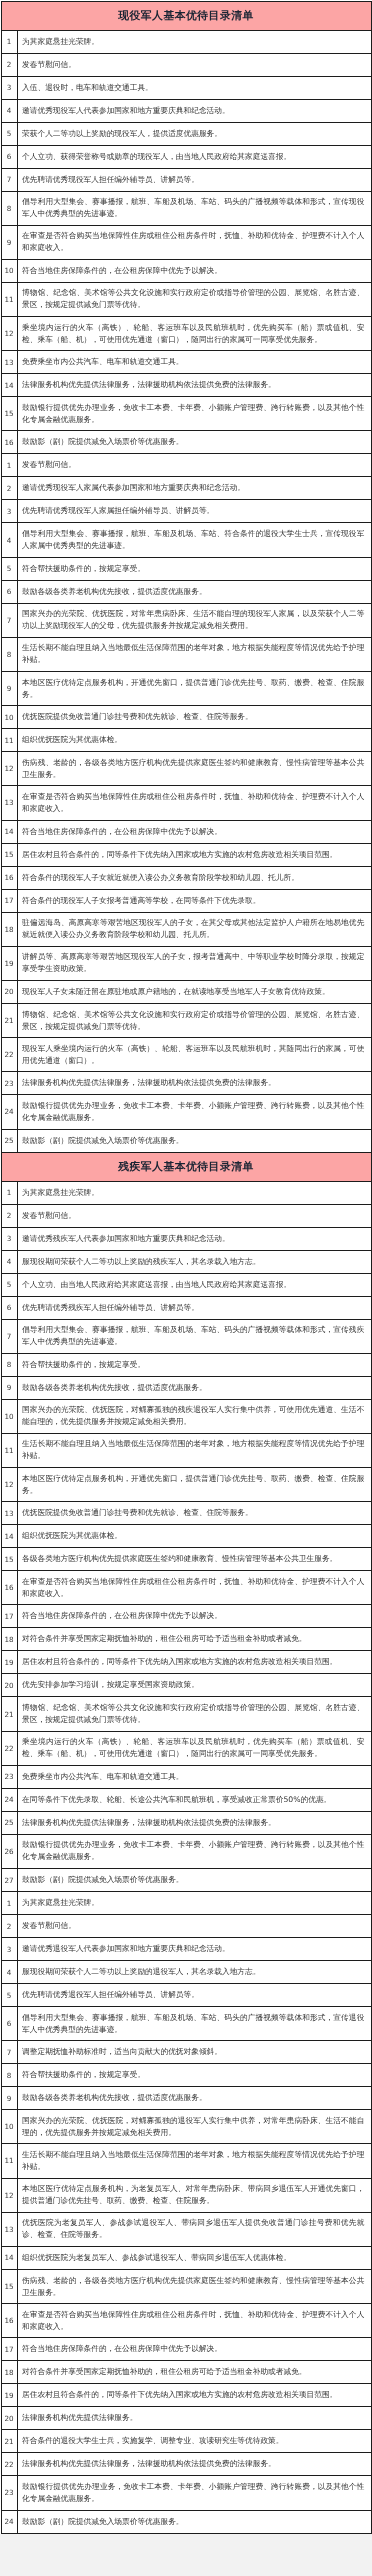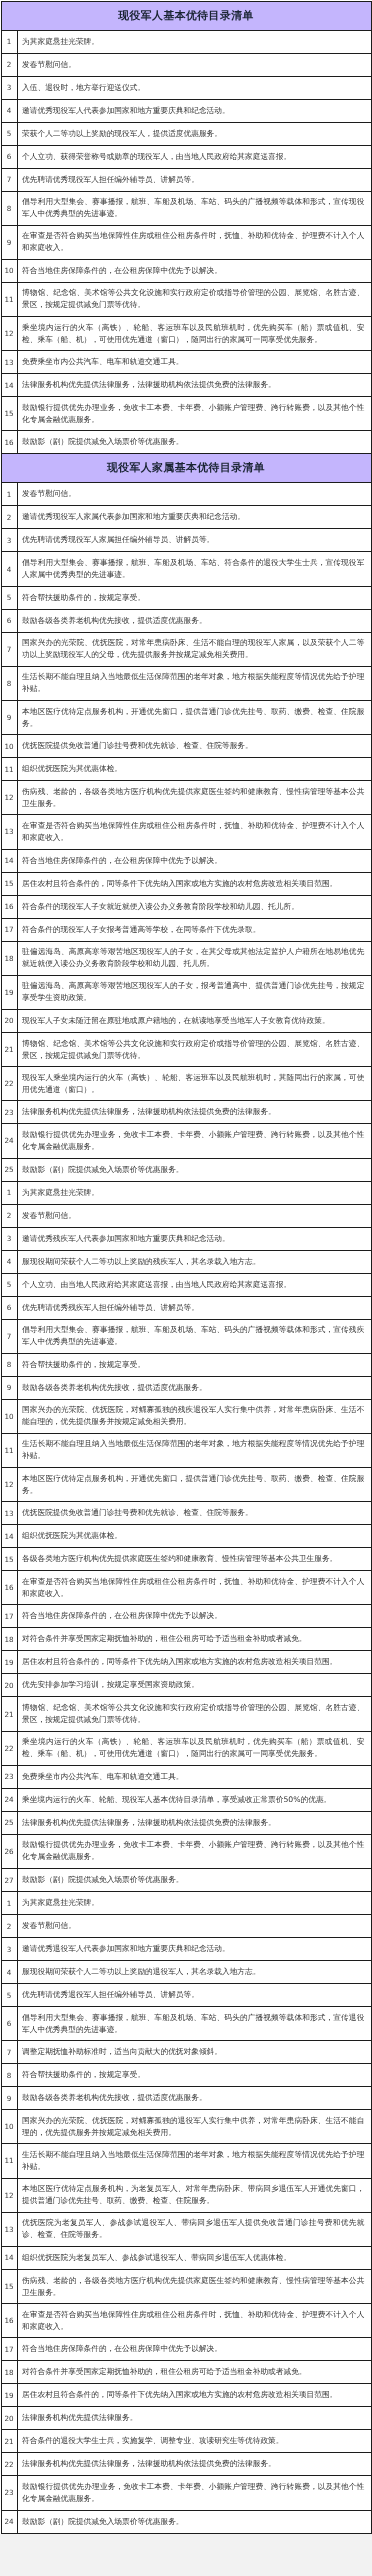--- a/index.html
+++ b/index.html
@@ -10,21 +10,21 @@
     font-family:"DejaVu Sans","Liberation Sans",sans-serif;
     color:#2b2b2b;
     box-sizing:border-box;
     padding:0.5px 0.5px;
   }
   .tbl{
     border:0.5px solid #1c1c1c;
     border-bottom:none;
   }
   .section-header{
-    background:#c4b5fd;
+    background:#fca5a5;
     border-bottom:0.5px solid #1c1c1c;
     min-height:29px;
     display:flex;
     align-items:center;
     justify-content:center;
     text-align:center;
     font-size:10.8px;
     font-weight:bold;
     color:#1a2433;
     letter-spacing:0.5px;
@@ -74,21 +74,21 @@
     <div class="row-text">为其家庭悬挂光荣牌。</div>
   </div>
 
   <div class="row">
     <div class="row-num">2</div>
     <div class="row-text">发春节慰问信。</div>
   </div>
 
   <div class="row">
     <div class="row-num">3</div>
-    <div class="row-text">入伍、退役时，地方举行迎送仪式。</div>
+    <div class="row-text">入伍、退役时，电车和轨道交通工具。</div>
   </div>
 
   <div class="row">
     <div class="row-num">4</div>
     <div class="row-text">邀请优秀现役军人代表参加国家和地方重要庆典和纪念活动。</div>
   </div>
 
   <div class="row">
     <div class="row-num">5</div>
     <div class="row-text">荣获个人二等功以上奖励的现役军人，提供适度优惠服务。</div>
@@ -144,21 +144,20 @@
     <div class="row-text">鼓励银行提供优先办理业务，免收卡工本费、卡年费、小额账户管理费、跨行转账费，以及其他个性化专属金融优惠服务。</div>
   </div>
 
   <div class="row">
     <div class="row-num">16</div>
     <div class="row-text">鼓励影（剧）院提供减免入场票价等优惠服务。</div>
   </div>
 </div>
 
   <div class="section-block">
-    <div class="section-header">现役军人家属基本优待目录清单</div>
 
   <div class="row">
     <div class="row-num">1</div>
     <div class="row-text">发春节慰问信。</div>
   </div>
 
   <div class="row">
     <div class="row-num">2</div>
     <div class="row-text">邀请优秀现役军人家属代表参加国家和地方重要庆典和纪念活动。</div>
   </div>
@@ -238,21 +237,21 @@
     <div class="row-text">符合条件的现役军人子女报考普通高等学校，在同等条件下优先录取。</div>
   </div>
 
   <div class="row">
     <div class="row-num">18</div>
     <div class="row-text">驻偏远海岛、高原高寒等艰苦地区现役军人的子女，在其父母或其他法定监护人户籍所在地易地优先就近就便入读公办义务教育阶段学校和幼儿园、托儿所。</div>
   </div>
 
   <div class="row">
     <div class="row-num">19</div>
-    <div class="row-text">驻偏远海岛、高原高寒等艰苦地区现役军人的子女，报考普通高中、提供普通门诊优先挂号，按规定享受学生资助政策。</div>
+    <div class="row-text">讲解员等、高原高寒等艰苦地区现役军人的子女，报考普通高中、中等职业学校时降分录取，按规定享受学生资助政策。</div>
   </div>
 
   <div class="row">
     <div class="row-num">20</div>
     <div class="row-text">现役军人子女未随迁留在原驻地或原户籍地的，在就读地享受当地军人子女教育优待政策。</div>
   </div>
 
   <div class="row">
     <div class="row-num">21</div>
     <div class="row-text">博物馆、纪念馆、美术馆等公共文化设施和实行政府定价或指导价管理的公园、展览馆、名胜古迹、景区，按规定提供减免门票等优待。</div>
@@ -273,20 +272,21 @@
     <div class="row-text">鼓励银行提供优先办理业务，免收卡工本费、卡年费、小额账户管理费、跨行转账费，以及其他个性化专属金融优惠服务。</div>
   </div>
 
   <div class="row">
     <div class="row-num">25</div>
     <div class="row-text">鼓励影（剧）院提供减免入场票价等优惠服务。</div>
   </div>
 </div>
 
   <div class="section-block">
+    <div class="section-header">残疾军人基本优待目录清单</div>
 
   <div class="row">
     <div class="row-num">1</div>
     <div class="row-text">为其家庭悬挂光荣牌。</div>
   </div>
 
   <div class="row">
     <div class="row-num">2</div>
     <div class="row-text">发春节慰问信。</div>
   </div>
@@ -321,21 +321,21 @@
     <div class="row-text">符合帮扶援助条件的，按规定享受。</div>
   </div>
 
   <div class="row">
     <div class="row-num">9</div>
     <div class="row-text">鼓励各级各类养老机构优先接收，提供适度优惠服务。</div>
   </div>
 
   <div class="row">
     <div class="row-num">10</div>
-    <div class="row-text">国家兴办的光荣院、优抚医院，对鳏寡孤独的残疾退役军人实行集中供养，对常年患病卧床、生活不能自理的，优先提供服务并按规定减免相关费用。</div>
+    <div class="row-text">国家兴办的光荣院、优抚医院，对鳏寡孤独的残疾退役军人实行集中供养，可使用优先通道、生活不能自理的，优先提供服务并按规定减免相关费用。</div>
   </div>
 
   <div class="row">
     <div class="row-num">11</div>
     <div class="row-text">生活长期不能自理且纳入当地最低生活保障范围的老年对象，地方根据失能程度等情况优先给予护理补贴。</div>
   </div>
 
   <div class="row">
     <div class="row-num">12</div>
     <div class="row-text">本地区医疗优待定点服务机构，开通优先窗口，提供普通门诊优先挂号、取药、缴费、检查、住院服务。</div>
@@ -391,21 +391,21 @@
     <div class="row-text">乘坐境内运行的火车（高铁）、轮船、客运班车以及民航班机时，优先购买车（船）票或值机、安检、乘车（船、机），可使用优先通道（窗口），随同出行的家属可一同享受优先服务。</div>
   </div>
 
   <div class="row">
     <div class="row-num">23</div>
     <div class="row-text">免费乘坐市内公共汽车、电车和轨道交通工具。</div>
   </div>
 
   <div class="row">
     <div class="row-num">24</div>
-    <div class="row-text">乘坐境内运行的火车、轮船、现役军人基本优待目录清单，享受减收正常票价50%的优惠。</div>
+    <div class="row-text">在同等条件下优先录取、轮船、长途公共汽车和民航班机，享受减收正常票价50%的优惠。</div>
   </div>
 
   <div class="row">
     <div class="row-num">25</div>
     <div class="row-text">法律服务机构优先提供法律服务，法律援助机构依法提供免费的法律服务。</div>
   </div>
 
   <div class="row">
     <div class="row-num">26</div>
     <div class="row-text">鼓励银行提供优先办理业务，免收卡工本费、卡年费、小额账户管理费、跨行转账费，以及其他个性化专属金融优惠服务。</div>

